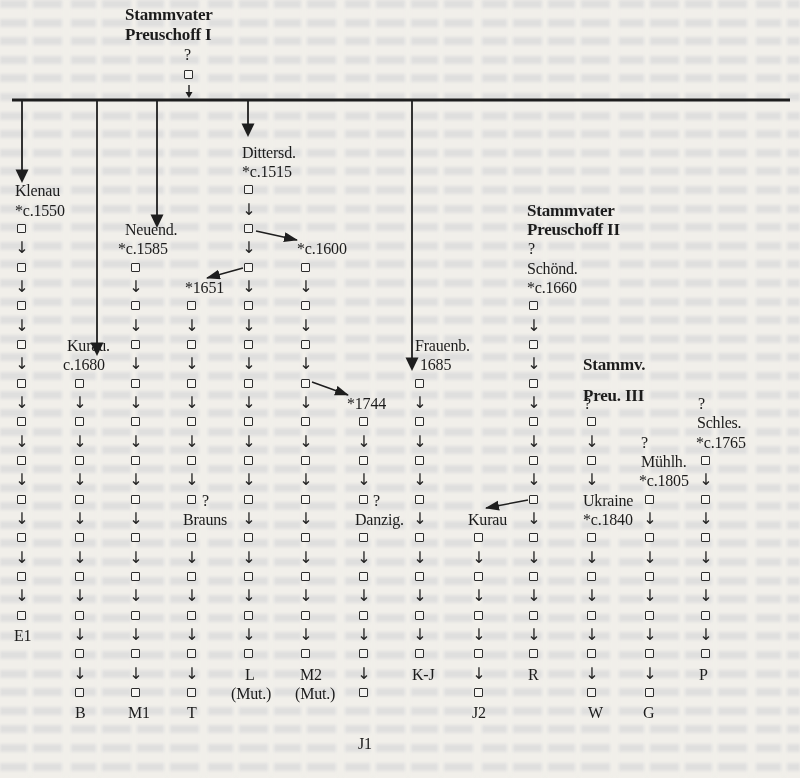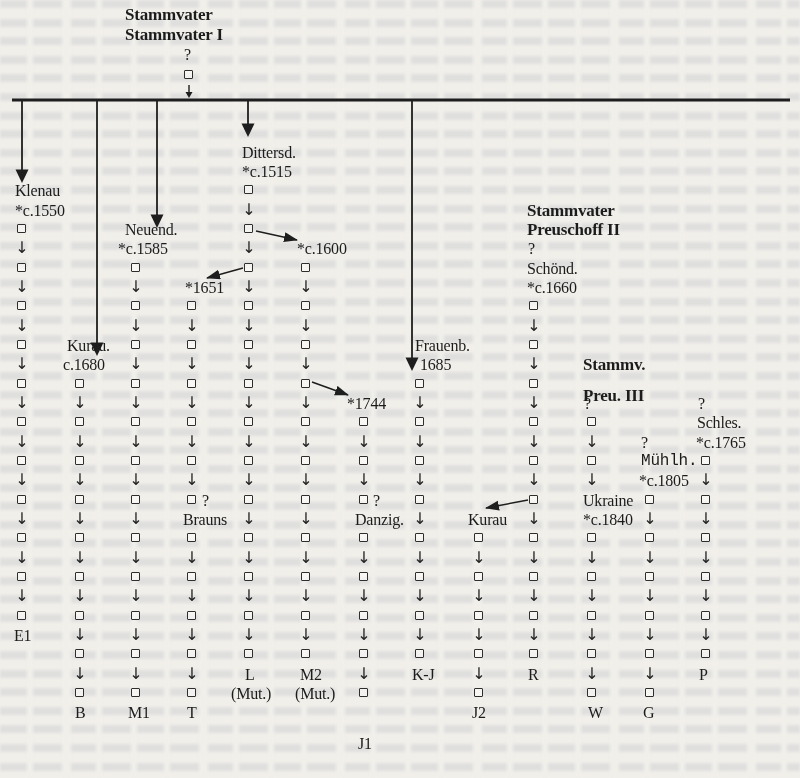--- a/index.html
+++ b/index.html
@@ -308,37 +308,37 @@
       <span class="box" style="left: 645px; top: 533.26px;"></span>
       <span class="arr" style="left: 642px; top: 547.59px;">↓</span>
       <span class="box" style="left: 645px; top: 571.92px;"></span>
       <span class="arr" style="left: 642px; top: 586.25px;">↓</span>
       <span class="box" style="left: 645px; top: 610.58px;"></span>
       <span class="arr" style="left: 642px; top: 624.91px;">↓</span>
       <span class="box" style="left: 645px; top: 649.24px;"></span>
       <span class="arr" style="left: 642px; top: 663.57px;">↓</span>
       <span class="box" style="left: 645px; top: 687.9px;"></span>
       <span class="lbl" style="left: 641px; top: 433.61px;">?</span>
-      <span class="lbl" style="left: 641px; top: 452.94px; font-family: Liberation Mono, monospace;">Mühlh.</span>
+      <span class="lbl" style="left: 641px; top: 452.94px;">Mühlh.</span>
       <span class="lbl" style="left: 639px; top: 472.27px;">*c.1805</span>
       <span class="lbl" style="left: 643px; top: 704.23px;">G</span>
       <span class="box" style="left: 701px; top: 455.94px;"></span>
       <span class="arr" style="left: 698px; top: 470.27px;">↓</span>
       <span class="box" style="left: 701px; top: 494.6px;"></span>
       <span class="arr" style="left: 698px; top: 508.93px;">↓</span>
       <span class="box" style="left: 701px; top: 533.26px;"></span>
       <span class="arr" style="left: 698px; top: 547.59px;">↓</span>
       <span class="box" style="left: 701px; top: 571.92px;"></span>
       <span class="arr" style="left: 698px; top: 586.25px;">↓</span>
       <span class="box" style="left: 701px; top: 610.58px;"></span>
       <span class="arr" style="left: 698px; top: 624.91px;">↓</span>
       <span class="box" style="left: 701px; top: 649.24px;"></span>
       <span class="lbl" style="left: 698px; top: 394.95px;">?</span>
       <span class="lbl" style="left: 697px; top: 414.28px;">Schles.</span>
       <span class="lbl" style="left: 696px; top: 433.61px;">*c.1765</span>
       <span class="lbl" style="left: 699px; top: 665.57px;">P</span>
       <span class="lbl bold" style="left: 125px; top: 6px;">Stammvater</span>
-      <span class="lbl bold" style="left: 125px; top: 26px;">Stammvater I</span>
+      <span class="lbl bold" style="left: 125px; top: 26px;">Preuschoff I</span>
       <span class="lbl" style="left: 184px; top: 46px;">?</span>
       <span class="box" style="left: 184px; top: 70px;"></span>
     </div>
 
 </div>
 
 </body></html>

